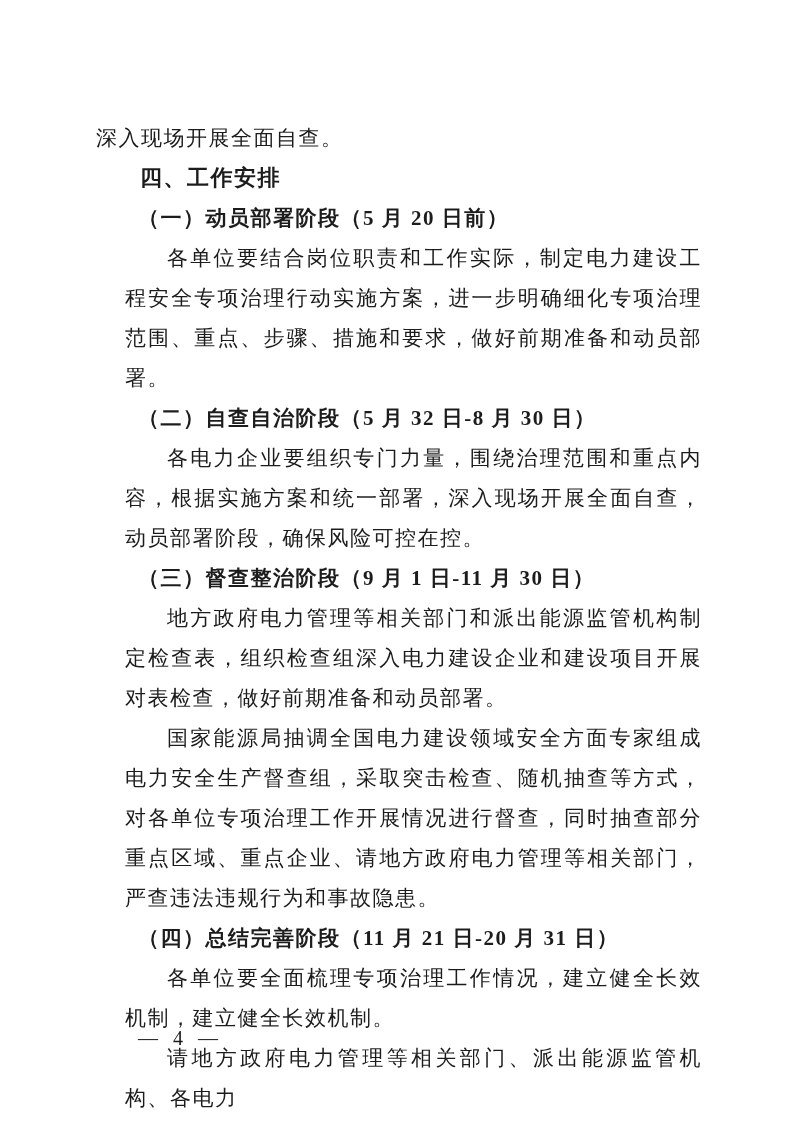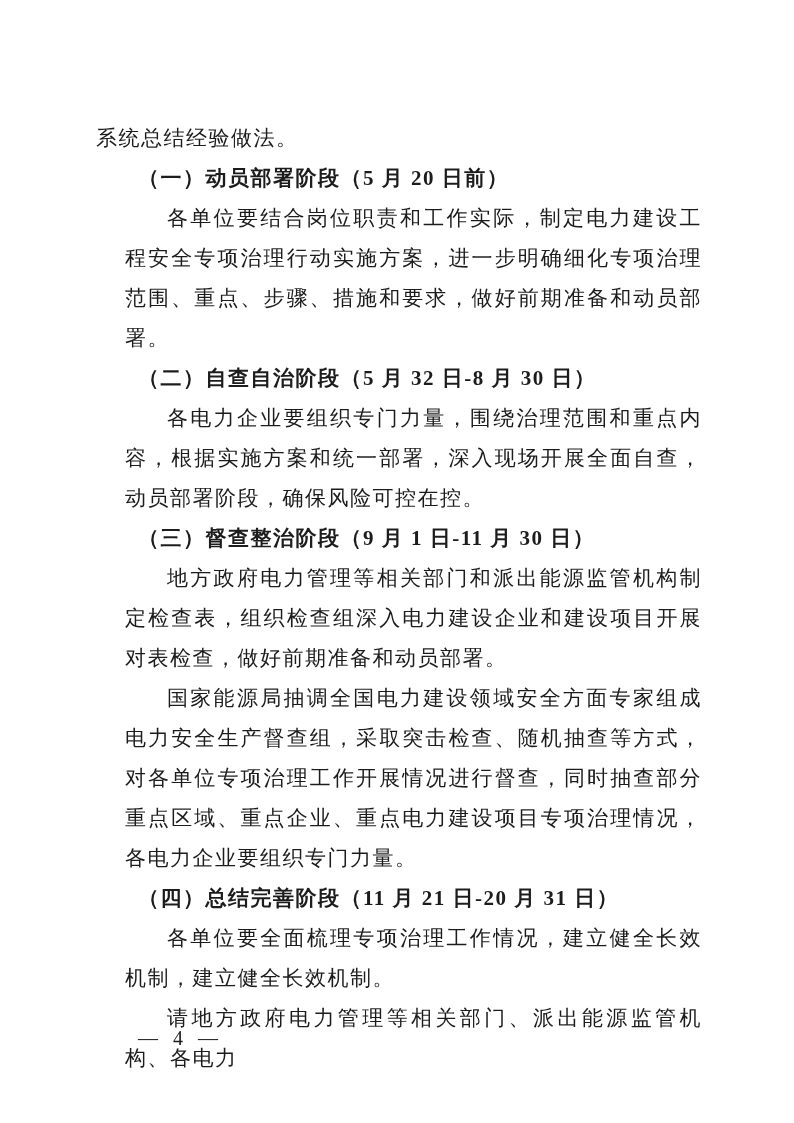--- a/index.html
+++ b/index.html
@@ -55,28 +55,29 @@
     line-height: 28px;
     letter-spacing: 5px;
     color: #1c1c1c;
   }
 </style>
 </head>
 <body>
 
 <div class="page">
   <div class="content">
-    <p class="line cont">系统总结经验做法。</p>
+    <p class="line cont">深入现场开展全面自查。</p>
+    <p class="line heading">四、工作安排</p>
     <p class="line subheading">（一）动员部署阶段（5 月 20 日前）</p>
     <p class="line para">各单位要结合岗位职责和工作实际，制定电力建设工程安全专项治理行动实施方案，进一步明确细化专项治理范围、重点、步骤、措施和要求，做好前期准备和动员部署。</p>
     <p class="line subheading">（二）自查自治阶段（5 月 32 日-8 月 30 日）</p>
     <p class="line para">各电力企业要组织专门力量，围绕治理范围和重点内容，根据实施方案和统一部署，深入现场开展全面自查，动员部署阶段，确保风险可控在控。</p>
     <p class="line subheading">（三）督查整治阶段（9 月 1 日-11 月 30 日）</p>
     <p class="line para">地方政府电力管理等相关部门和派出能源监管机构制定检查表，组织检查组深入电力建设企业和建设项目开展对表检查，做好前期准备和动员部署。</p>
-    <p class="line para">国家能源局抽调全国电力建设领域安全方面专家组成电力安全生产督查组，采取突击检查、随机抽查等方式，对各单位专项治理工作开展情况进行督查，同时抽查部分重点区域、重点企业、重点电力建设项目专项治理情况，各电力企业要组织专门力量。</p>
+    <p class="line para">国家能源局抽调全国电力建设领域安全方面专家组成电力安全生产督查组，采取突击检查、随机抽查等方式，对各单位专项治理工作开展情况进行督查，同时抽查部分重点区域、重点企业、请地方政府电力管理等相关部门，严查违法违规行为和事故隐患。</p>
     <p class="line subheading">（四）总结完善阶段（11 月 21 日-20 月 31 日）</p>
     <p class="line para">各单位要全面梳理专项治理工作情况，建立健全长效机制，建立健全长效机制。</p>
     <p class="line para">请地方政府电力管理等相关部门、派出能源监管机构、各电力</p>
   </div>
 
   <div class="footer">
     <span>— 4 —</span>
   </div>
 </div>
 

